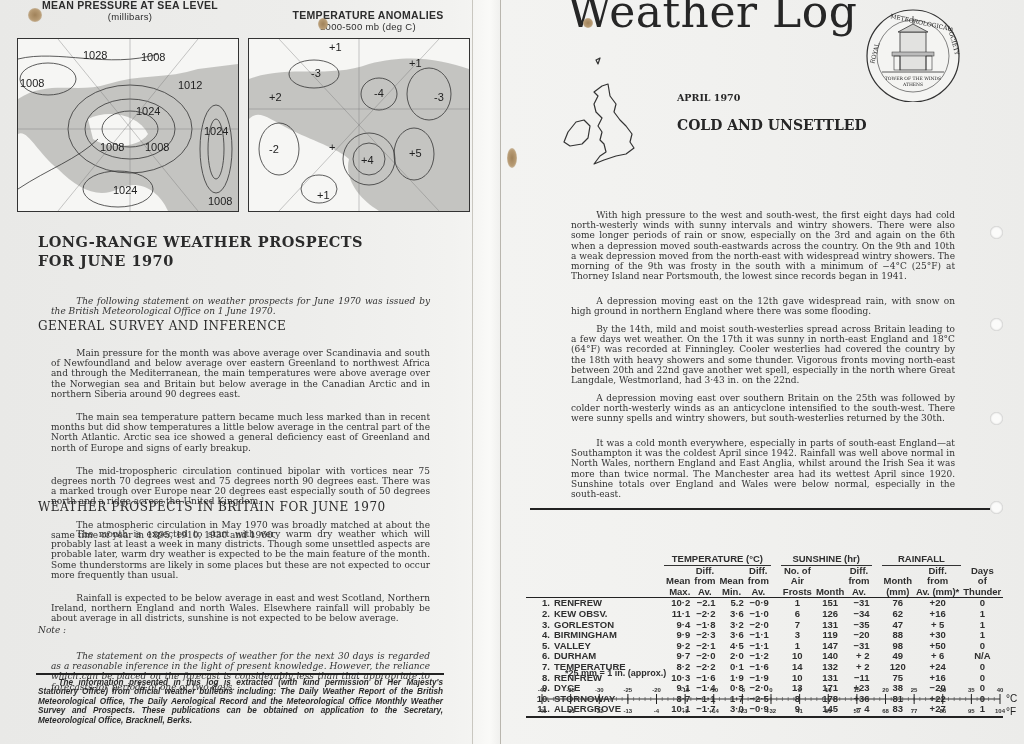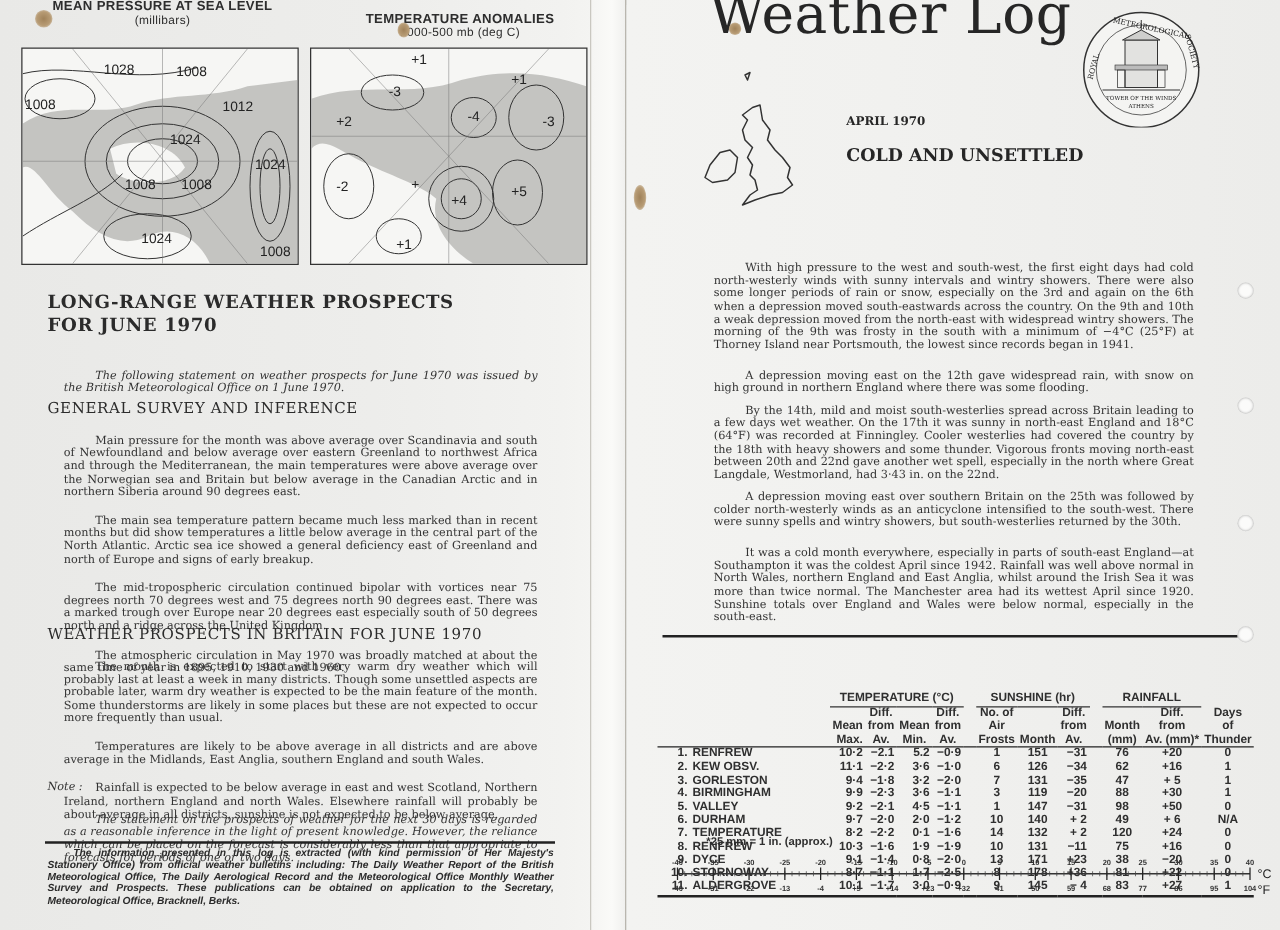--- a/index.html
+++ b/index.html
@@ -133,21 +133,20 @@
   <div class="para" style="left:38px;top:335px;width:405px;">
     <p>Main pressure for the month was above average over Scandinavia and south of Newfoundland and below average over eastern Greenland to northwest Africa and through the Mediterranean, the main temperatures were above average over the Norwegian sea and Britain but below average in the Canadian Arctic and in northern Siberia around 90 degrees east.</p>
     <p>The main sea temperature pattern became much less marked than in recent months but did show temperatures a little below average in the central part of the North Atlantic. Arctic sea ice showed a general deficiency east of Greenland and north of Europe and signs of early breakup.</p>
     <p>The mid-tropospheric circulation continued bipolar with vortices near 75 degrees north 70 degrees west and 75 degrees north 90 degrees east. There was a marked trough over Europe near 20 degrees east especially south of 50 degrees north and a ridge across the United Kingdom.</p>
     <p>The atmospheric circulation in May 1970 was broadly matched at about the same time of year in 1895, 1910, 1930 and 1960.</p>
   </div>
 
   <div class="h2" style="top:500px;">WEATHER PROSPECTS IN BRITAIN FOR JUNE 1970</div>
   <div class="para" style="left:38px;top:516px;width:405px;">
     <p>The month is expected to start with very warm dry weather which will probably last at least a week in many districts. Though some unsettled aspects are probable later, warm dry weather is expected to be the main feature of the month. Some thunderstorms are likely in some places but these are not expected to occur more frequently than usual.</p>
-    <p>Temperatures are likely to be above average in all districts and are above average in the Midlands, East Anglia, southern England and south Wales.</p>
     <p>Rainfall is expected to be below average in east and west Scotland, Northern Ireland, northern England and north Wales. Elsewhere rainfall will probably be about average in all districts, sunshine is not expected to be below average.</p>
   </div>
 
   <div class="para italic" style="left:38px;top:625px;width:405px;">
     <div>Note :</div>
   </div>
   <div class="para italic" style="left:38px;top:638px;width:405px;">
     <p>The statement on the prospects of weather for the next 30 days is regarded as a reasonable inference in the light of present knowledge. However, the reliance which can be placed on the forecast is considerably less than that appropriate to forecasts for periods of one or two days.</p>
   </div>
   <div class="rule" style="left:36px;top:673px;width:408px;height:2px;"></div>

